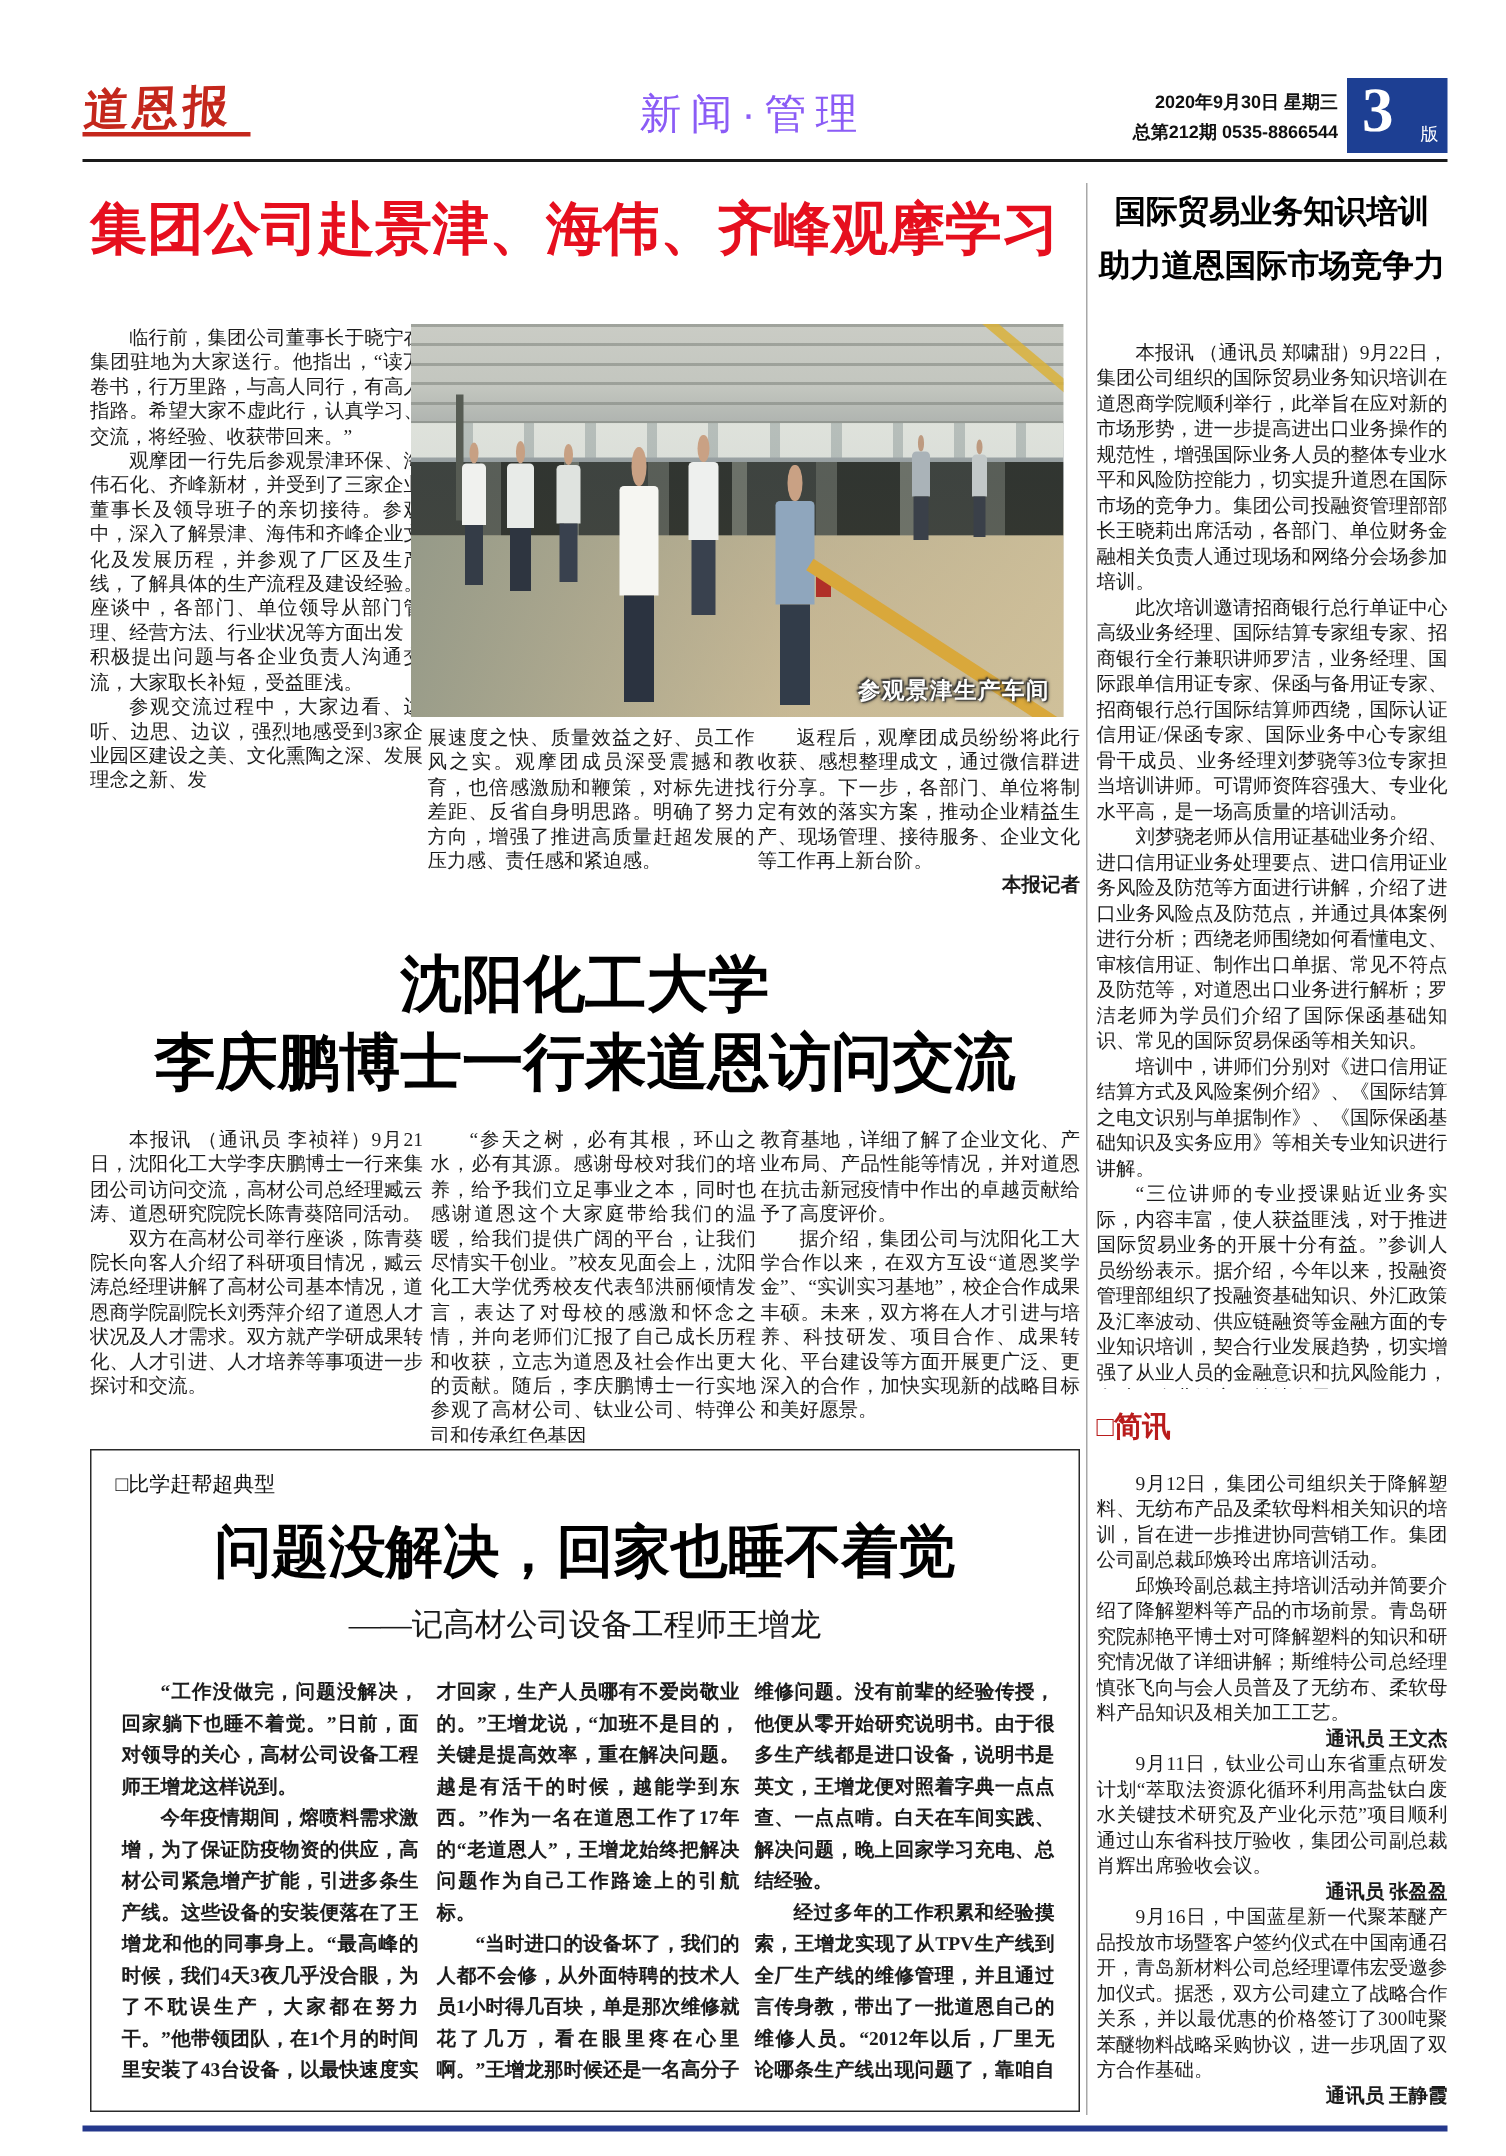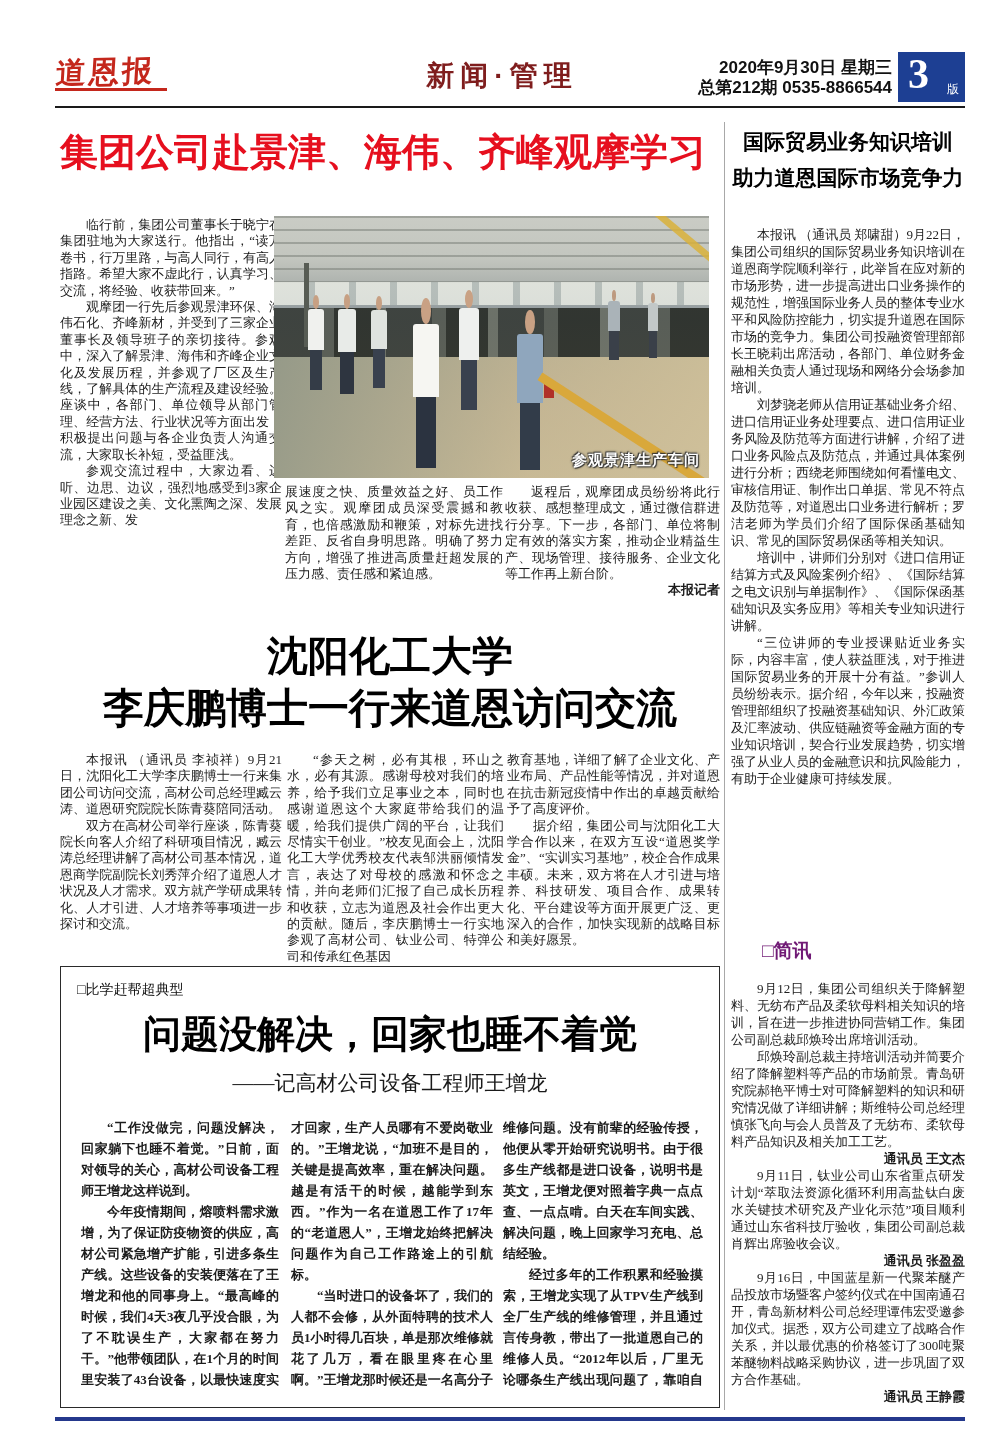--- a/index.html
+++ b/index.html
@@ -4,25 +4,25 @@
 <style>
   html,body{margin:0;padding:0;background:#ffffff;}
   .page{position:relative;width:1004px;height:1437px;background:#fff;overflow:hidden;
         font-family:"Liberation Serif","DejaVu Serif",serif;color:#151515;}
 
   
   .masthead{position:absolute;left:56px;top:52px;font-size:30px;font-weight:bold;color:#c4271c;
             letter-spacing:3px;transform:skewX(-5deg) rotate(-1.5deg);}
   .masthead-rule{position:absolute;left:55px;top:88px;width:112px;height:3px;background:#c4271c;}
   .section-title{position:absolute;left:0;top:57px;width:1004px;text-align:center;
-            font-family:"Liberation Sans","DejaVu Sans",sans-serif;font-weight:bold;
-            font-size:28px;letter-spacing:6px;color:#7f1d1d;}
+            font-family:"Liberation Sans","DejaVu Sans",sans-serif;font-weight:normal;
+            font-size:28px;letter-spacing:6px;color:#8b5cf6;}
   .header-meta{position:absolute;right:112px;top:58px;text-align:right;
             font-family:"Liberation Sans","DejaVu Sans",sans-serif;font-weight:bold;
-            font-size:17px;line-height:20px;color:#111;}
+            font-size:12px;line-height:20px;color:#111;}
   .page-badge{position:absolute;left:898px;top:52px;width:67px;height:50px;background:#1d3f93;}
   .page-badge .num{position:absolute;left:10px;top:-2px;color:#fff;font-size:42px;font-weight:bold;
             font-family:"Liberation Serif",serif;}
   .page-badge .lab{position:absolute;right:6px;bottom:4px;color:#fff;font-size:12px;}
   .header-rule{position:absolute;left:55px;top:106px;width:910px;height:2px;background:#1a1a1a;}
   .v-divider{position:absolute;left:724px;top:122px;width:1px;height:1288px;background:#a8a8a8;}
   .bottom-rule{position:absolute;left:55px;top:1417px;width:910px;height:4px;background:#24388c;}
 
   
   .col{position:absolute;text-align:justify;overflow:hidden;color:#1c1c1c;}
@@ -82,21 +82,21 @@
   .fc{top:150px;height:276px;font-size:13px;line-height:21px;font-weight:bold;}
   .fc1{left:20px;width:198px;}
   .fc2{left:230px;width:202px;}
   .fc3{left:442px;width:200px;}
 
   
   .a4-head{position:absolute;left:731px;top:124px;width:234px;text-align:center;color:#000;
            font-family:"Liberation Sans","DejaVu Sans",sans-serif;font-weight:900;
            font-size:21px;line-height:36px;}
   .a4-body{left:731px;top:226px;width:234px;height:700px;font-size:13px;line-height:17px;}
-  .briefs-title{position:absolute;left:762px;top:938px;font-size:19px;font-weight:bold;color:#701a75;
+  .briefs-title{position:absolute;left:731px;top:938px;font-size:19px;font-weight:bold;color:#b91c1c;
            font-family:"Liberation Sans","DejaVu Sans",sans-serif;text-align:right;}
   .briefs-body{left:731px;top:980px;width:234px;height:428px;font-size:13px;line-height:17px;}
 </style>
 </head>
 <body>
 
 <div class="page">
 
   <div class="masthead">道恩报</div>
   <div class="masthead-rule"></div>
@@ -218,20 +218,21 @@
 
     </div>
   </div>
 
   <div class="a4-head">
     <div>国际贸易业务知识培训</div>
     <div>助力道恩国际市场竞争力</div>
   </div>
   <div class="col a4-body">
     <p>本报讯 （通讯员 郑啸甜）9月22日，集团公司组织的国际贸易业务知识培训在道恩商学院顺利举行，此举旨在应对新的市场形势，进一步提高进出口业务操作的规范性，增强国际业务人员的整体专业水平和风险防控能力，切实提升道恩在国际市场的竞争力。集团公司投融资管理部部长王晓莉出席活动，各部门、单位财务金融相关负责人通过现场和网络分会场参加培训。</p>
+    <p>此次培训邀请招商银行总行单证中心高级业务经理、国际结算专家组专家、招商银行全行兼职讲师罗洁，业务经理、国际跟单信用证专家、保函与备用证专家、招商银行总行国际结算师西绕，国际认证信用证/保函专家、国际业务中心专家组骨干成员、业务经理刘梦骁等3位专家担当培训讲师。可谓师资阵容强大、专业化水平高，是一场高质量的培训活动。</p>
     <p>刘梦骁老师从信用证基础业务介绍、进口信用证业务处理要点、进口信用证业务风险及防范等方面进行讲解，介绍了进口业务风险点及防范点，并通过具体案例进行分析；西绕老师围绕如何看懂电文、审核信用证、制作出口单据、常见不符点及防范等，对道恩出口业务进行解析；罗洁老师为学员们介绍了国际保函基础知识、常见的国际贸易保函等相关知识。</p>
     <p>培训中，讲师们分别对《进口信用证结算方式及风险案例介绍》、《国际结算之电文识别与单据制作》、《国际保函基础知识及实务应用》等相关专业知识进行讲解。</p>
     <p>“三位讲师的专业授课贴近业务实际，内容丰富，使人获益匪浅，对于推进国际贸易业务的开展十分有益。”参训人员纷纷表示。据介绍，今年以来，投融资管理部组织了投融资基础知识、外汇政策及汇率波动、供应链融资等金融方面的专业知识培训，契合行业发展趋势，切实增强了从业人员的金融意识和抗风险能力，有助于企业健康可持续发展。</p>
   </div>
 
   <div class="briefs-title">□简讯</div>
   <div class="col briefs-body">
     <p>9月12日，集团公司组织关于降解塑料、无纺布产品及柔软母料相关知识的培训，旨在进一步推进协同营销工作。集团公司副总裁邱焕玲出席培训活动。</p>
     <p>邱焕玲副总裁主持培训活动并简要介绍了降解塑料等产品的市场前景。青岛研究院郝艳平博士对可降解塑料的知识和研究情况做了详细讲解；斯维特公司总经理慎张飞向与会人员普及了无纺布、柔软母料产品知识及相关加工工艺。</p>
     <p class="byline">通讯员 王文杰</p>

